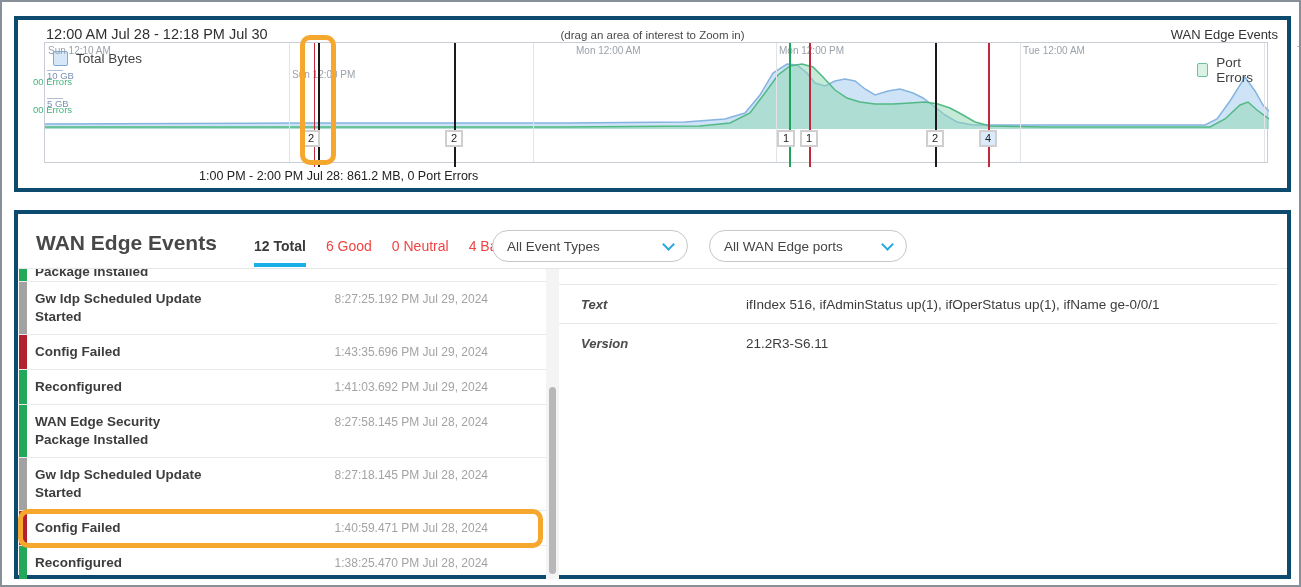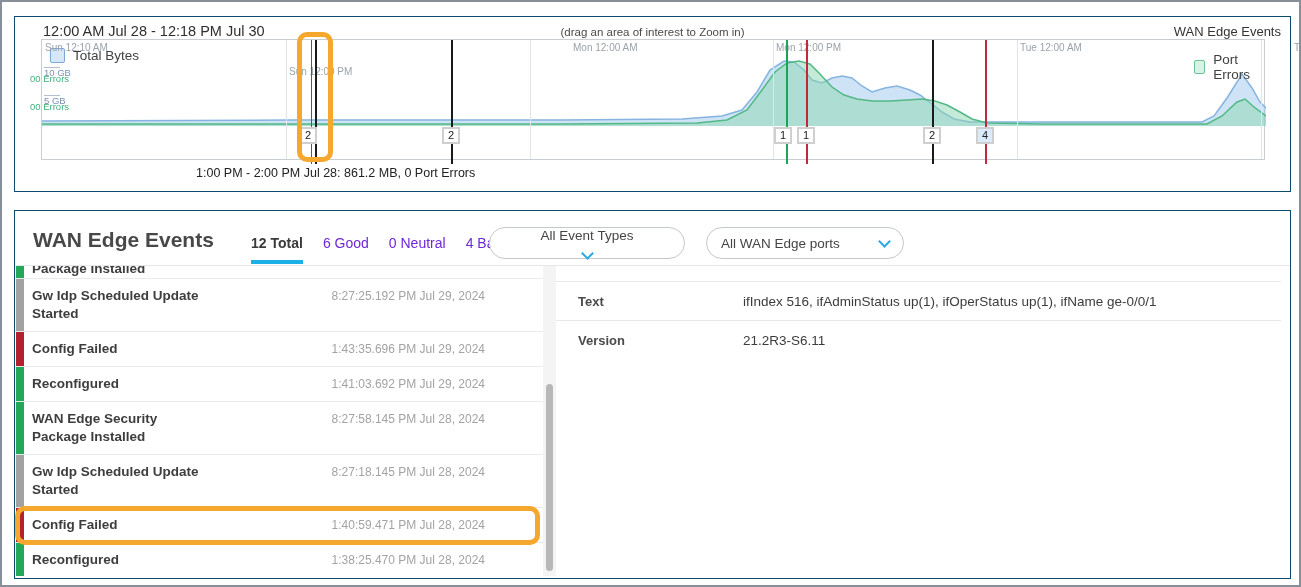--- a/index.html
+++ b/index.html
@@ -3,21 +3,21 @@
 <meta charset="utf-8">
 <style>
   * { box-sizing: border-box; margin: 0; padding: 0; }
   html,body { background:#fff; }
   body { font-family: "Liberation Sans", "DejaVu Sans", sans-serif; }
   .page {
     position: relative; width: 1301px; height: 587px;
     background: #fff; border: 2px solid #878f98; overflow: hidden;
   }
   
-  .card { position: absolute; background: #fff; border: 1px solid #0c4a6e; }
+  .card { position: absolute; background: #fff; border: 4px solid #0c4a6e; }
   .card-timeline { left: 12px; top: 14px; width: 1277px; height: 176px; }
   .tl-title { position:absolute; left:28px; top:6px; font-size:14.5px; font-weight:500; color:#2f2f2f; }
   .tl-hint  { position:absolute; left:0; right:0; top:9px; text-align:center; font-size:11.5px; color:#4a4a4a; }
   .tl-right { position:absolute; right:9px; top:7px; font-size:13px; color:#333; }
   .plot { position:absolute; left:26px; top:22px; width:1224px; height:121px; border:1px solid #c9ced4; background:#fff; }
   .gridline { position:absolute; top:0; bottom:0; width:1px; background:#e1e4e8; }
   .time-label { position:absolute; top:2px; font-size:10px; color:#9aa2ab; white-space:nowrap; }
   .yaxis-group { position:absolute; left:-12px; width:70px; }
   .yaxis-tick { width:16px; height:1px; background:#b3bfd0; margin-left:14px; }
   .yaxis-gb { display:block; margin-left:14px; font-size:9.5px; color:#7b8fb3; line-height:10px; }
@@ -39,28 +39,28 @@
   .evt-marker.selected { background:#dcebfb; }
   .chart-annotation {
     position:absolute; left:255px; top:-8px; width:36px; height:130px;
     border:5px solid #f6a72d; border-radius:10px; z-index:6; background:transparent;
   }
   .tl-tooltip { position:absolute; left:181px; top:149px; font-size:12.5px; color:#222; }
   
   .card-events { left: 12px; top: 208px; width: 1277px; height: 369px; }
   .ev-title { position:absolute; left:18px; top:17px; font-size:21px; font-weight:bold; color:#484848; }
   .tabs { position:absolute; left:236px; top:24px; display:flex; gap:20px; }
-  .tab { font-size:14px; color:#6d28d9; padding-bottom:9px; cursor:pointer; white-space:nowrap; }
+  .tab { font-size:14px; color:#ef4444; padding-bottom:9px; cursor:pointer; white-space:nowrap; }
   .tab.active { font-weight:bold; color:#3a3a3a; border-bottom:4px solid #1cb0e8; }
   .dropdown {
     position:absolute; top:16px; height:32px; border:1px solid #c4c8cc; border-radius:16px;
     display:flex; align-items:center; justify-content:space-between; padding:0 14px;
     font-size:13.5px; color:#444; background:#fff;
   }
-  .dd-events { left:474px; width:196px;flex-direction:column; }
+  .dd-events { left:474px; width:196px; }
   .dd-ports  { left:691px; width:198px;align-items:center; }
   .chevron { width:9px; height:9px; border-right:2px solid #29a8e0; border-bottom:2px solid #29a8e0;
              transform:rotate(45deg); margin-top:-4px; }
   .header-sep { position:absolute; left:0; right:0; top:54px; height:1px; background:#e4e6e9; }
   .event-list { position:absolute; left:0; top:55px; width:528px; height:310px; overflow:hidden; }
   .row { position:relative; padding:8px 58px 8px 17px; border-bottom:1px solid #e8eaec;
          display:flex; justify-content:space-between; align-items:flex-start; cursor:pointer; }
   .row-bar { position:absolute; left:1px; top:0; bottom:0; width:8px; }
   .row-bar.good { background:#23a85a; }
   .row-bar.bad { background:#b3212f; }
@@ -69,21 +69,21 @@
   .row-ts { font-size:12px; color:#a3a3a3; line-height:18px; white-space:nowrap; }
   .row.partial { height:13px; padding-top:0; padding-bottom:0; overflow:hidden; }
   .row.partial .row-title { margin-top:-24px; }
   .row-ring { position:absolute; left:0; top:-2px; right:3px; bottom:-3px;
               border:5px solid #f6a72d; border-radius:10px; pointer-events:none; z-index:5; }
   .scrollbar { position:absolute; left:528px; top:55px; width:13px; height:310px; background:#f4f4f4; }
   .scroll-thumb { position:absolute; left:3px; top:118px; width:7px; height:187px; background:#b8b8b8; border-radius:4px; }
   .detail-panel { position:absolute; left:541px; top:55px; right:9px; bottom:4px; }
   .detail-table { margin-top:15px; }
   .detail-row { height:39px; border-top:1px solid #e6e8ea; display:flex; align-items:center; padding-left:22px; }
-  .detail-label { width:165px; font-size:13px; font-weight:bold; color:#4a4a4a; }
+  .detail-label { width:165px; font-size:13px; font-weight:bold; color:#4a4a4a;font-style:italic; }
   .detail-value { font-size:13.5px; color:#3c3c3c; }
 </style>
 </head>
 <body>
 
 <div class="page">
 
   <div class="card card-timeline">
     <div class="tl-title">12:00 AM Jul 28 - 12:18 PM Jul 30</div>
     <div class="tl-hint">(drag an area of interest to Zoom in)</div>

